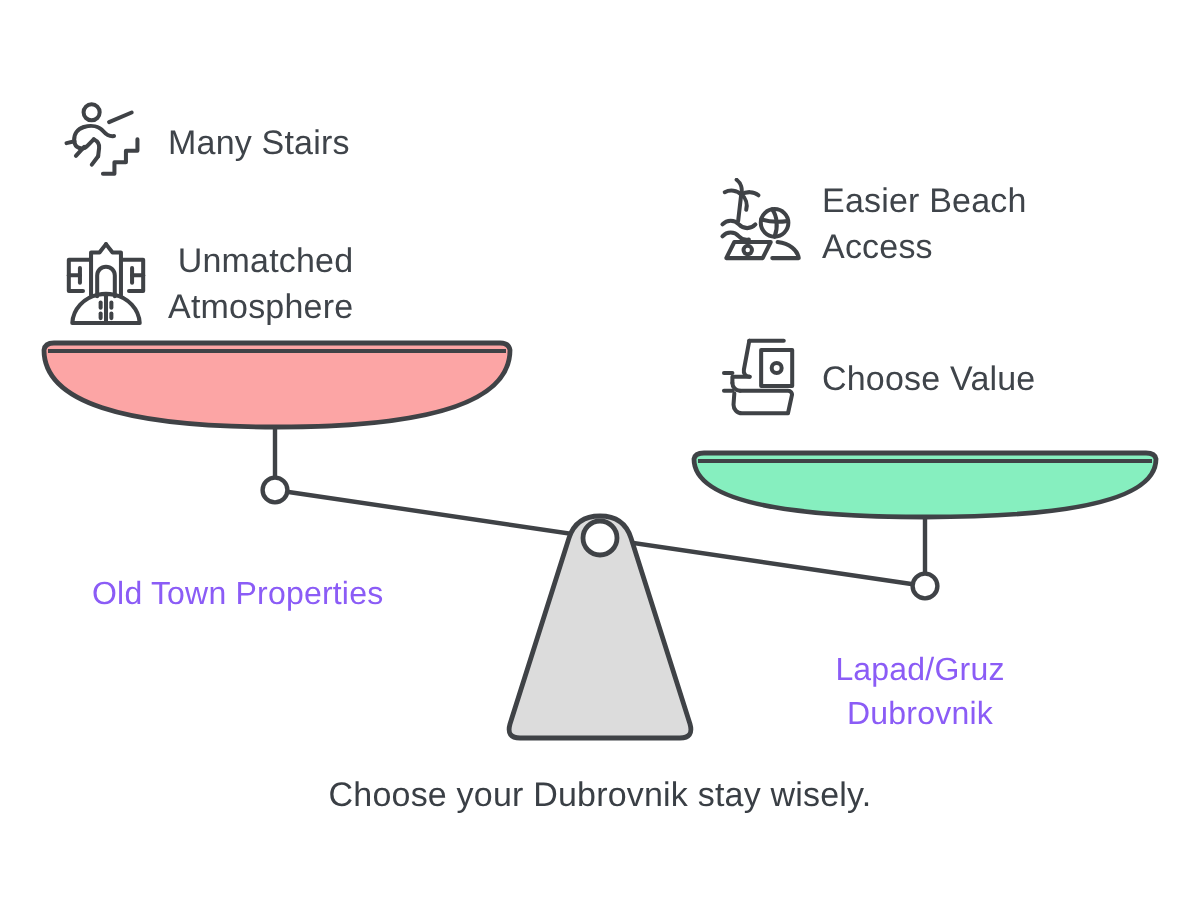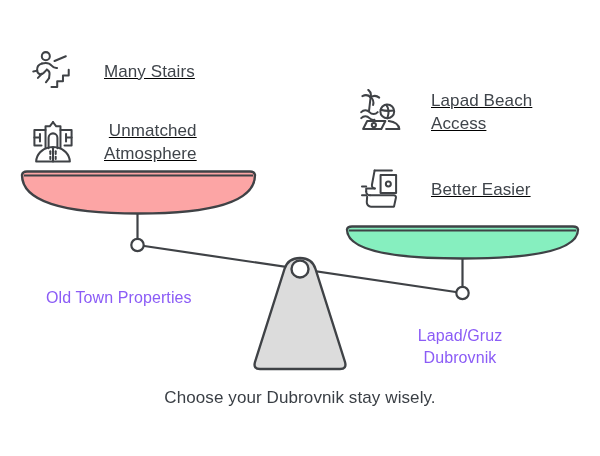--- a/index.html
+++ b/index.html
@@ -22,22 +22,21 @@
     position: absolute;
     left: 0;
     top: 0;
     width: 600px;
     height: 456px;
   }
   .feature {
     position: absolute;
     display: flex;
     align-items: center;
-    gap: 28px;
-    text-decoration: underline;
+    gap: 8px;
   }
   .feature .glyph {
     width: 46px;
     height: 46px;
     flex: 0 0 46px;
     display: block;
   }
   .feature .f-label {
     font-size: 17px;
     line-height: 23px;
@@ -172,37 +171,37 @@
       <path d="M14.2 8.6 L12.6 22.4"></path>
       <path d="M4.4 24.2 C6.8 21.6 10.6 21.6 13 24.2 C15.4 26.8 19.2 26.8 21.6 24.2"></path>
       <path d="M4.4 30.4 C6.8 27.8 10.6 27.8 13 30.4 C14.4 31.9 16.4 32.5 18.2 32.1"></path>
       <circle cx="31.6" cy="23.4" r="7.2"></circle>
       <path d="M24.6 21.6 C28.6 22.8 33.4 23.2 38.4 22.4"></path>
       <path d="M30.4 16.4 C32.8 19.6 33.6 25.4 31.6 30.6"></path>
       <path d="M6.4 41.8 L10.6 33.4 L29.6 33.4 L25.4 41.8 Z"></path>
       <circle cx="17.6" cy="37.6" r="2.2"></circle>
       <path d="M33.2 33.4 C39.4 34.2 43.6 37.6 44.2 41.8 L30.4 41.8"></path>
     </svg>
-    <div class="f-label">Lapad Beach
+    <div class="f-label">Easier Beach
 Access</div>
   </div>
 
   <div class="feature" id="feat-value">
     <svg class="glyph" viewBox="0 0 48 48" fill="none" stroke="#3f4246" stroke-width="2.1" stroke-linecap="round" stroke-linejoin="round">
       <path d="M18.4 4.6 L36.4 4.6"></path>
       <path d="M18.4 4.6 L15.6 19.6 C15.2 21.6 16.6 23.4 18.6 23.4"></path>
       <path d="M24.6 9.4 L40.8 9.4 L40.8 28.2 L24.6 28.2 Z"></path>
       <circle cx="32.7" cy="18.8" r="2.6"></circle>
       <path d="M18.6 23.4 L9.6 23.4 L9.6 26.6"></path>
       <path d="M5.2 21.4 L9.6 21.4"></path>
       <path d="M5.2 30.6 L9.6 30.6"></path>
       <path d="M9.6 26.6 C9.6 29 11.4 30.6 13.6 30.6"></path>
       <path d="M13.6 30.6 L38.6 30.6 C40 30.6 41 31.8 40.6 33.2 L38.6 42.4 L14.6 42.4 C12 42.4 10 40.2 10.2 37.6 L10.6 32"></path>
     </svg>
-    <div class="f-label">Better Easier</div>
+    <div class="f-label">Choose Value</div>
   </div>
 
   <div class="side-label" id="left-side-label">Old Town Properties</div>
   <div class="side-label" id="right-side-label">Lapad/Gruz
 Dubrovnik</div>
 
   <div id="caption">Choose your Dubrovnik stay wisely.</div>
 
 </div>
 

